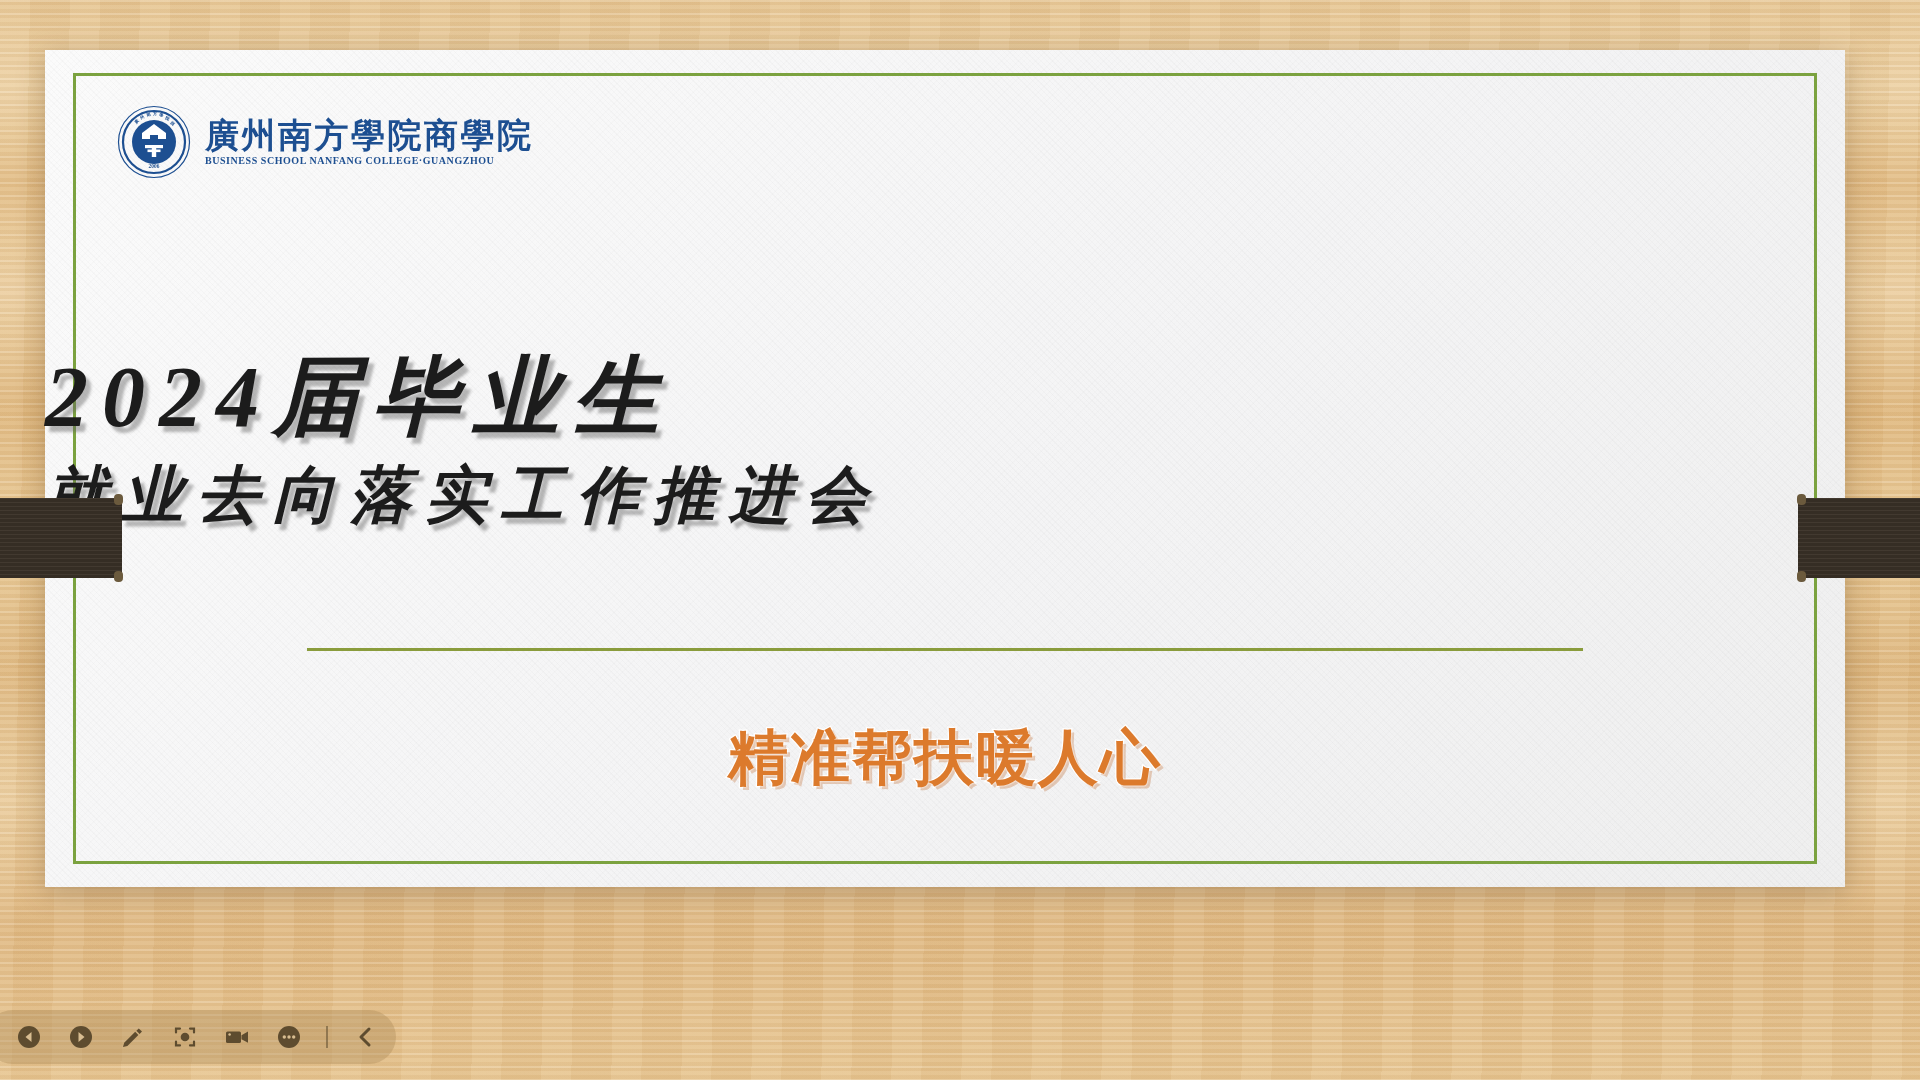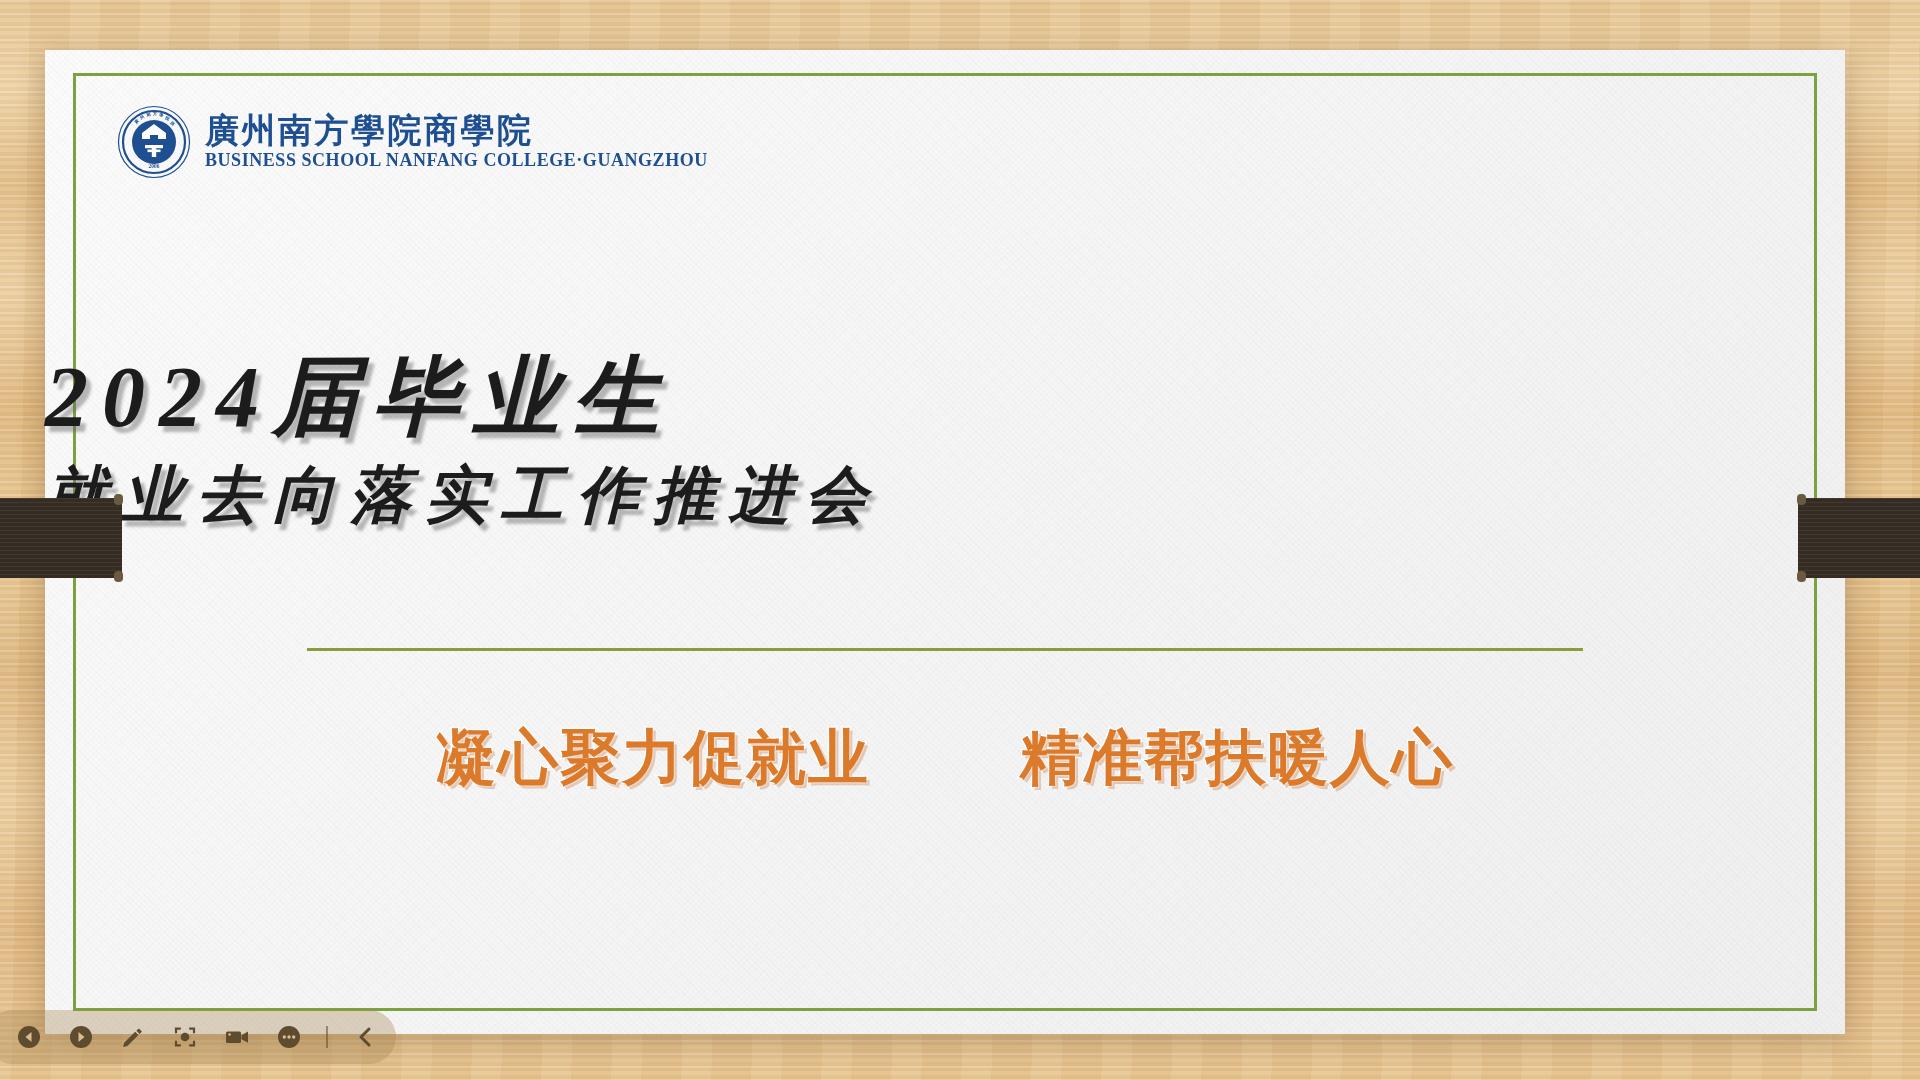--- a/index.html
+++ b/index.html
@@ -67,21 +67,21 @@
   }
   .strap.left  .knob.t { right:-1px; top:-4px; }
   .strap.left  .knob.b { right:-1px; bottom:-4px; }
   .strap.right .knob.t { left:-1px;  top:-4px; }
   .strap.right .knob.b { left:-1px;  bottom:-4px; }
 
   
   #slide {
     position:absolute;
     left:45px; top:50px;
-    width:1800px; height:984px;
+    width:1800px; height:837px;
     background:#f8f8f8;
     background-image:
       repeating-linear-gradient(45deg,
         rgba(0,0,0,0.018) 0px,
         rgba(0,0,0,0.018) 1px,
         rgba(255,255,255,0) 1px,
         rgba(255,255,255,0) 4px),
       repeating-linear-gradient(-45deg,
         rgba(0,0,0,0.013) 0px,
         rgba(0,0,0,0.013) 1px,
@@ -110,21 +110,21 @@
   .logo-cn {
     font-family:"Liberation Serif", serif;
     font-size:34px; font-weight:bold;
     color:#1d4f91;
     letter-spacing:2.5px;
     line-height:1.05;
     white-space:nowrap;
   }
   .logo-en {
     font-family:"Liberation Serif", serif;
-    font-size:18px; font-weight:bold;
+    font-size:10px; font-weight:bold;
     color:#1d4f91;
     letter-spacing:0.55px;
     white-space:nowrap;
   }
 
   
   #title-block {
     position:absolute;
     left:0; right:0; top:295px;
     text-align:left;
@@ -258,21 +258,20 @@
     </div>
 
     <div id="title-block">
       <div class="title-line l1">2024届毕业生</div>
       <div class="title-line l2">就业去向落实工作推进会</div>
     </div>
 
     <div id="rule"></div>
 
     <div id="slogans">
-      <div class="slogan">凝心聚力促就业</div>
       <div class="slogan">精准帮扶暖人心</div>
     </div>
 
   </div>
 
   <div id="toolbar">
     <div class="tb-btn">
       <svg width="26" height="26" viewBox="0 0 26 26" aria-hidden="true">
         <circle cx="13" cy="13" r="11" fill="#5e4c2f"></circle>
         <path d="M15.5 8 L9.5 13 L15.5 18 Z" fill="#d8bd91"></path>

